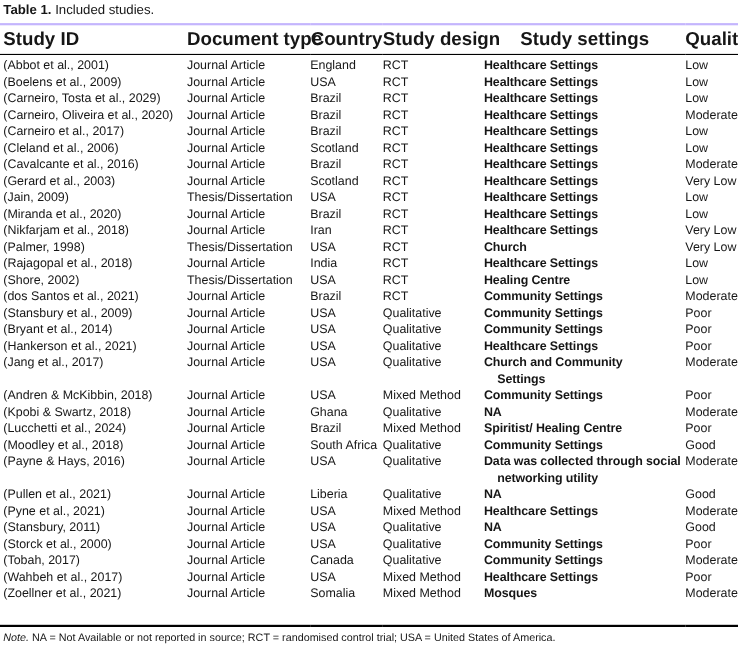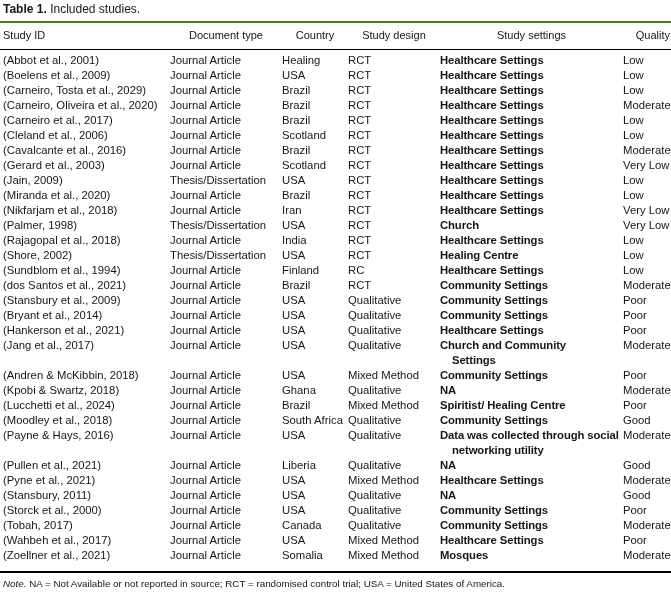--- a/index.html
+++ b/index.html
@@ -31,42 +31,42 @@
     width: 671px;
   }
   col.w1 { width: 170px; }
   col.w2 { width: 112px; }
   col.w3 { width: 66px; }
   col.w4 { width: 92px; }
   col.w5 { width: 183px; }
   col.w6 { width: 48px; }
 
   thead th {
-    font-weight: normal;
-    font-size: 11px;
+    font-weight: bold;
+    font-size: 17px;
     line-height: 13px;
-    border-top: 2px solid #4d7c0f;
+    border-top: 2px solid #c4b5fd;
     border-bottom: 1.5px solid #000;
     padding: 6px 0 7px 0;
     text-align: center;
     white-space: nowrap;
   }
   thead th.c1 { text-align: left; padding-left: 3px; }
   thead th.c6 { text-align: right; padding-right: 1px; }
 
   tbody td {
     font-size: 11.3px;
     line-height: 15px;
     vertical-align: top;
     padding: 0;
     white-space: nowrap;
     overflow: visible;
   }
   tbody tr:first-child td { padding-top: 3px; }
-  tbody tr:last-child td { border-bottom: 2px solid #000; padding-bottom: 8px; }
+  tbody tr:last-child td { border-bottom: 2px solid #000; padding-bottom: 20px; }
   td.c1 { padding-left: 3px; margin-left: 10px; }
   td.c5 {
     white-space: pre-line;
     padding-left: 12px;
     text-indent: -12px;
     letter-spacing: -0.1px;
     font-weight: bold;
   }
   .note {
     font-size: 9.8px;
@@ -98,21 +98,21 @@
         <th class="c3">Country</th>
         <th class="c4">Study design</th>
         <th class="c5">Study settings</th>
         <th class="c6">Quality</th>
       </tr>
     </thead>
     <tbody>
   <tr>
     <td class="c1">(Abbot et al., 2001)</td>
     <td class="c2">Journal Article</td>
-    <td class="c3">Healing</td>
+    <td class="c3">England</td>
     <td class="c4">RCT</td>
     <td class="c5">Healthcare Settings</td>
     <td class="c6">Low</td>
   </tr>
 
   <tr>
     <td class="c1">(Boelens et al., 2009)</td>
     <td class="c2">Journal Article</td>
     <td class="c3">USA</td>
     <td class="c4">RCT</td>
@@ -221,28 +221,20 @@
 
   <tr>
     <td class="c1">(Shore, 2002)</td>
     <td class="c2">Thesis/Dissertation</td>
     <td class="c3">USA</td>
     <td class="c4">RCT</td>
     <td class="c5">Healing Centre</td>
     <td class="c6">Low</td>
   </tr>
 
-  <tr>
-    <td class="c1">(Sundblom et al., 1994)</td>
-    <td class="c2">Journal Article</td>
-    <td class="c3">Finland</td>
-    <td class="c4">RC</td>
-    <td class="c5">Healthcare Settings</td>
-    <td class="c6">Low</td>
-  </tr>
 
   <tr>
     <td class="c1">(dos Santos et al., 2021)</td>
     <td class="c2">Journal Article</td>
     <td class="c3">Brazil</td>
     <td class="c4">RCT</td>
     <td class="c5">Community Settings</td>
     <td class="c6">Moderate</td>
   </tr>
 

